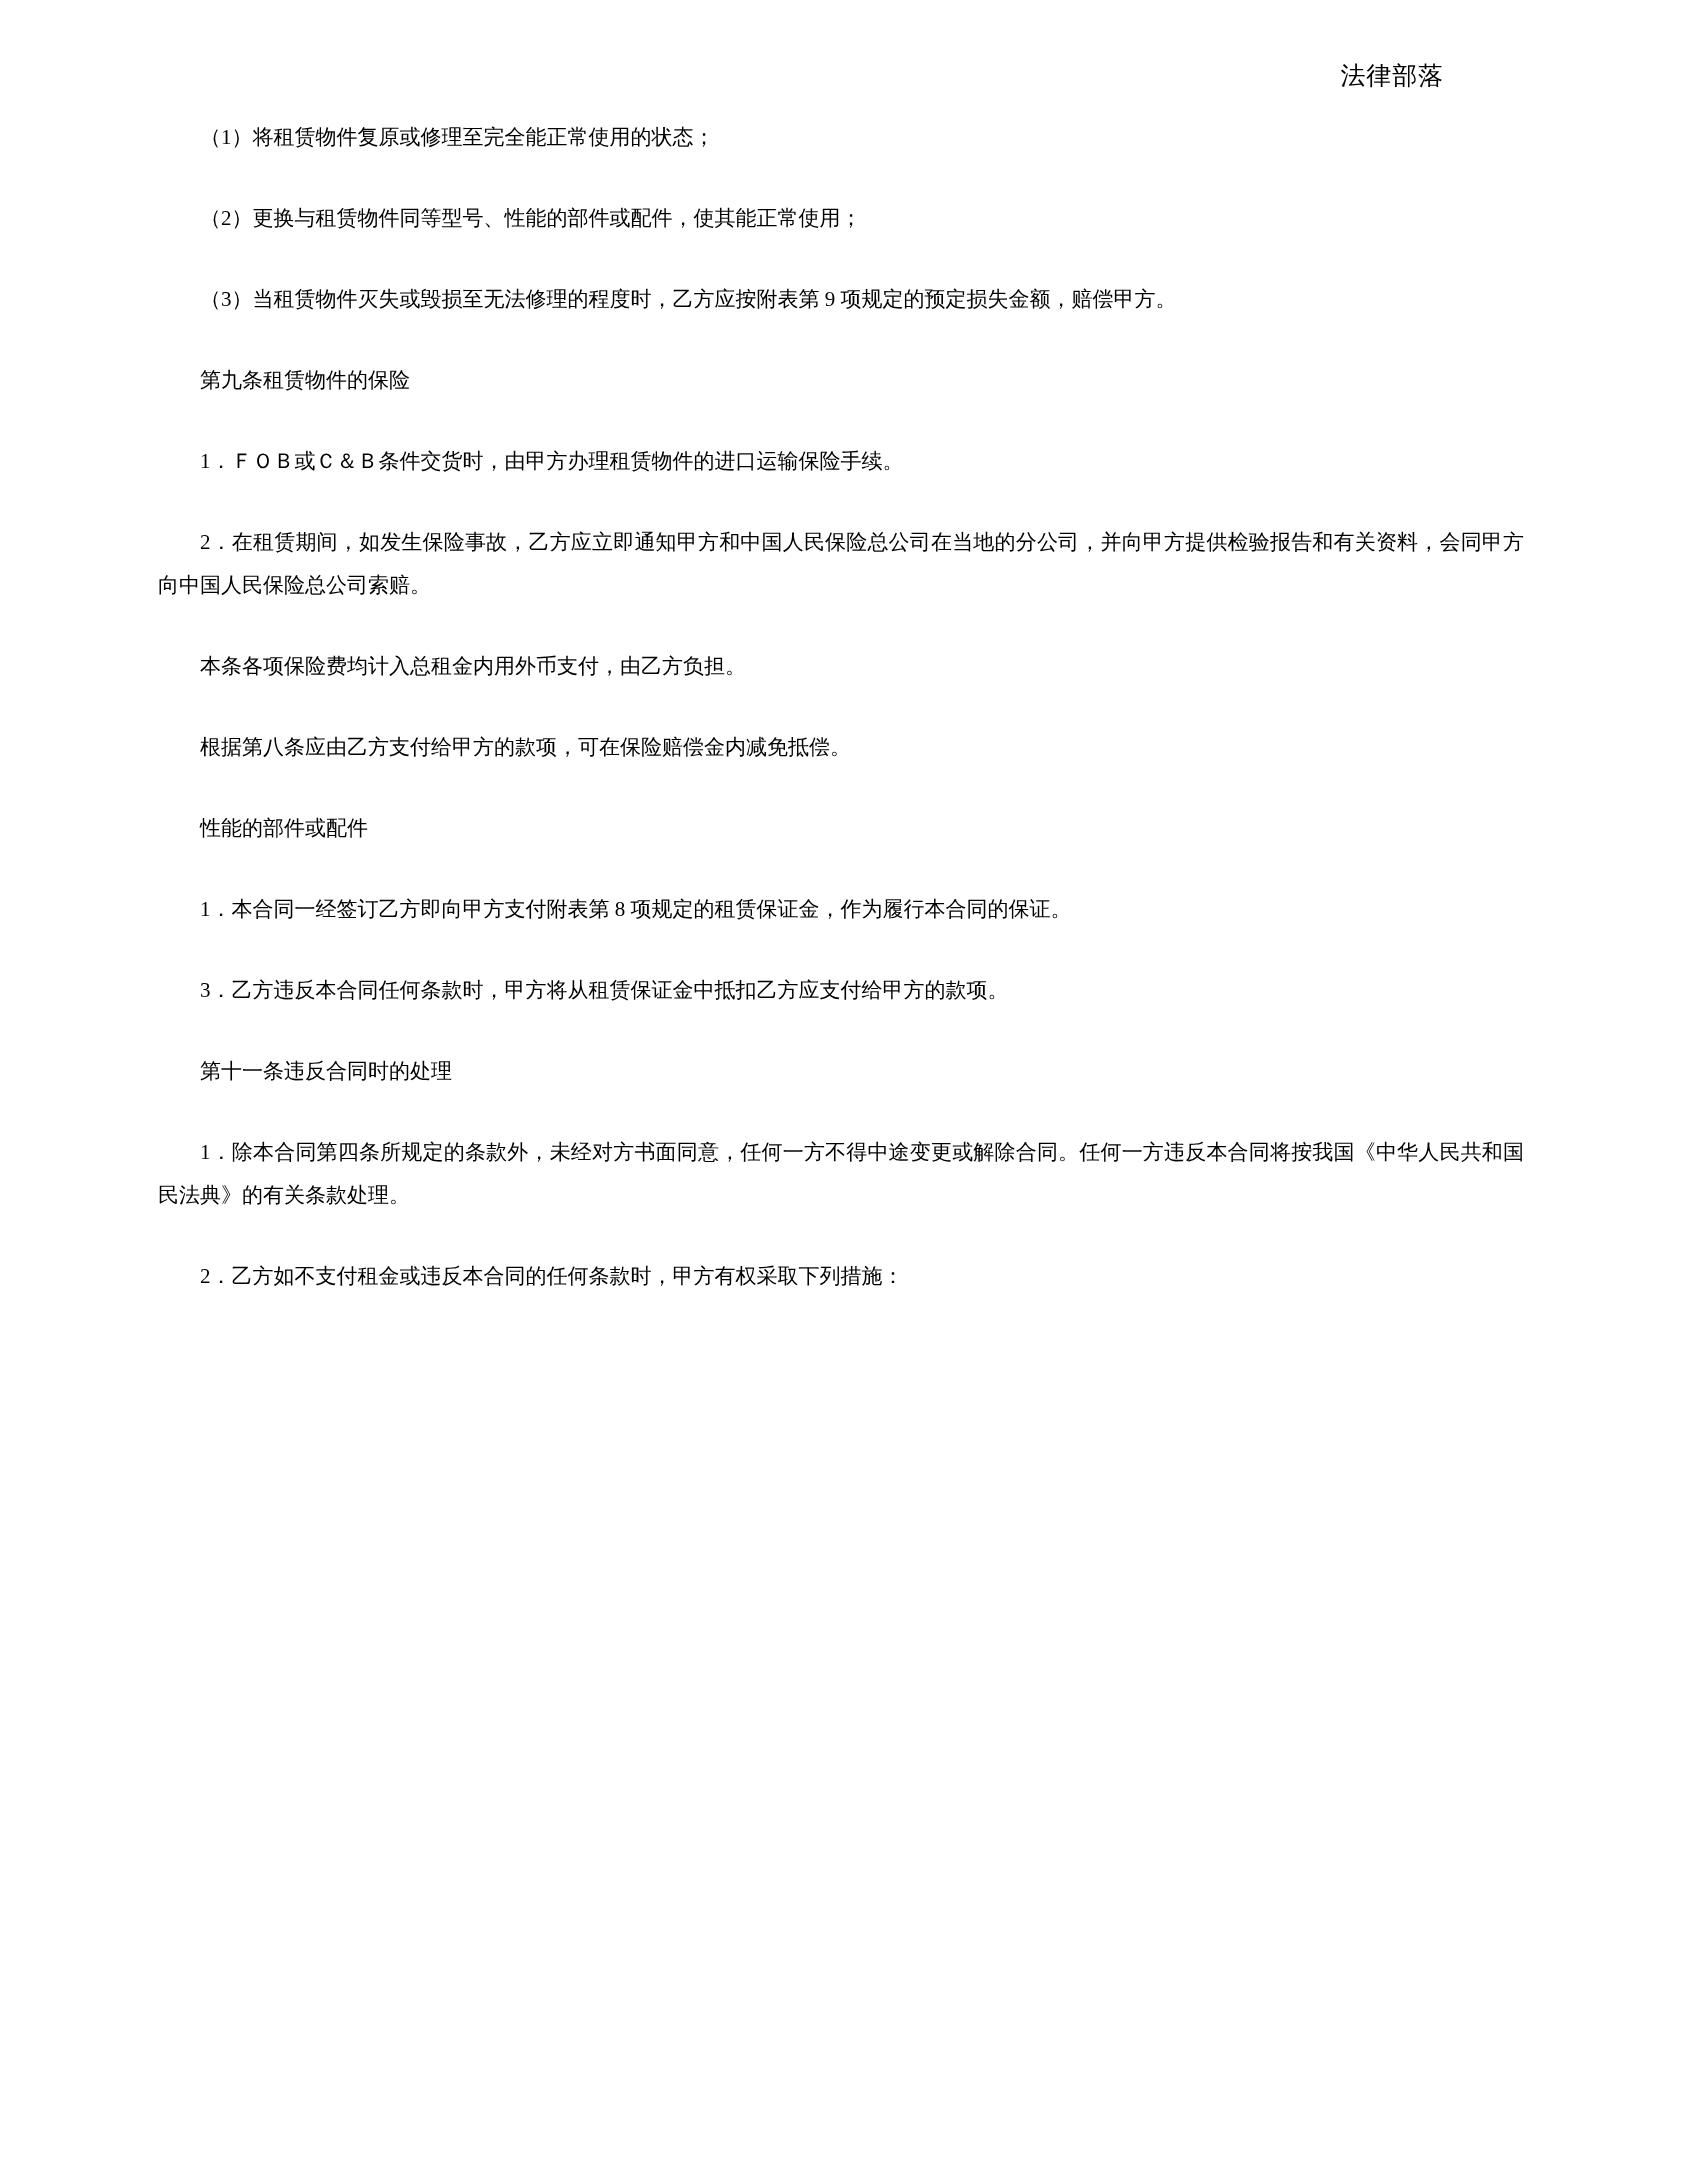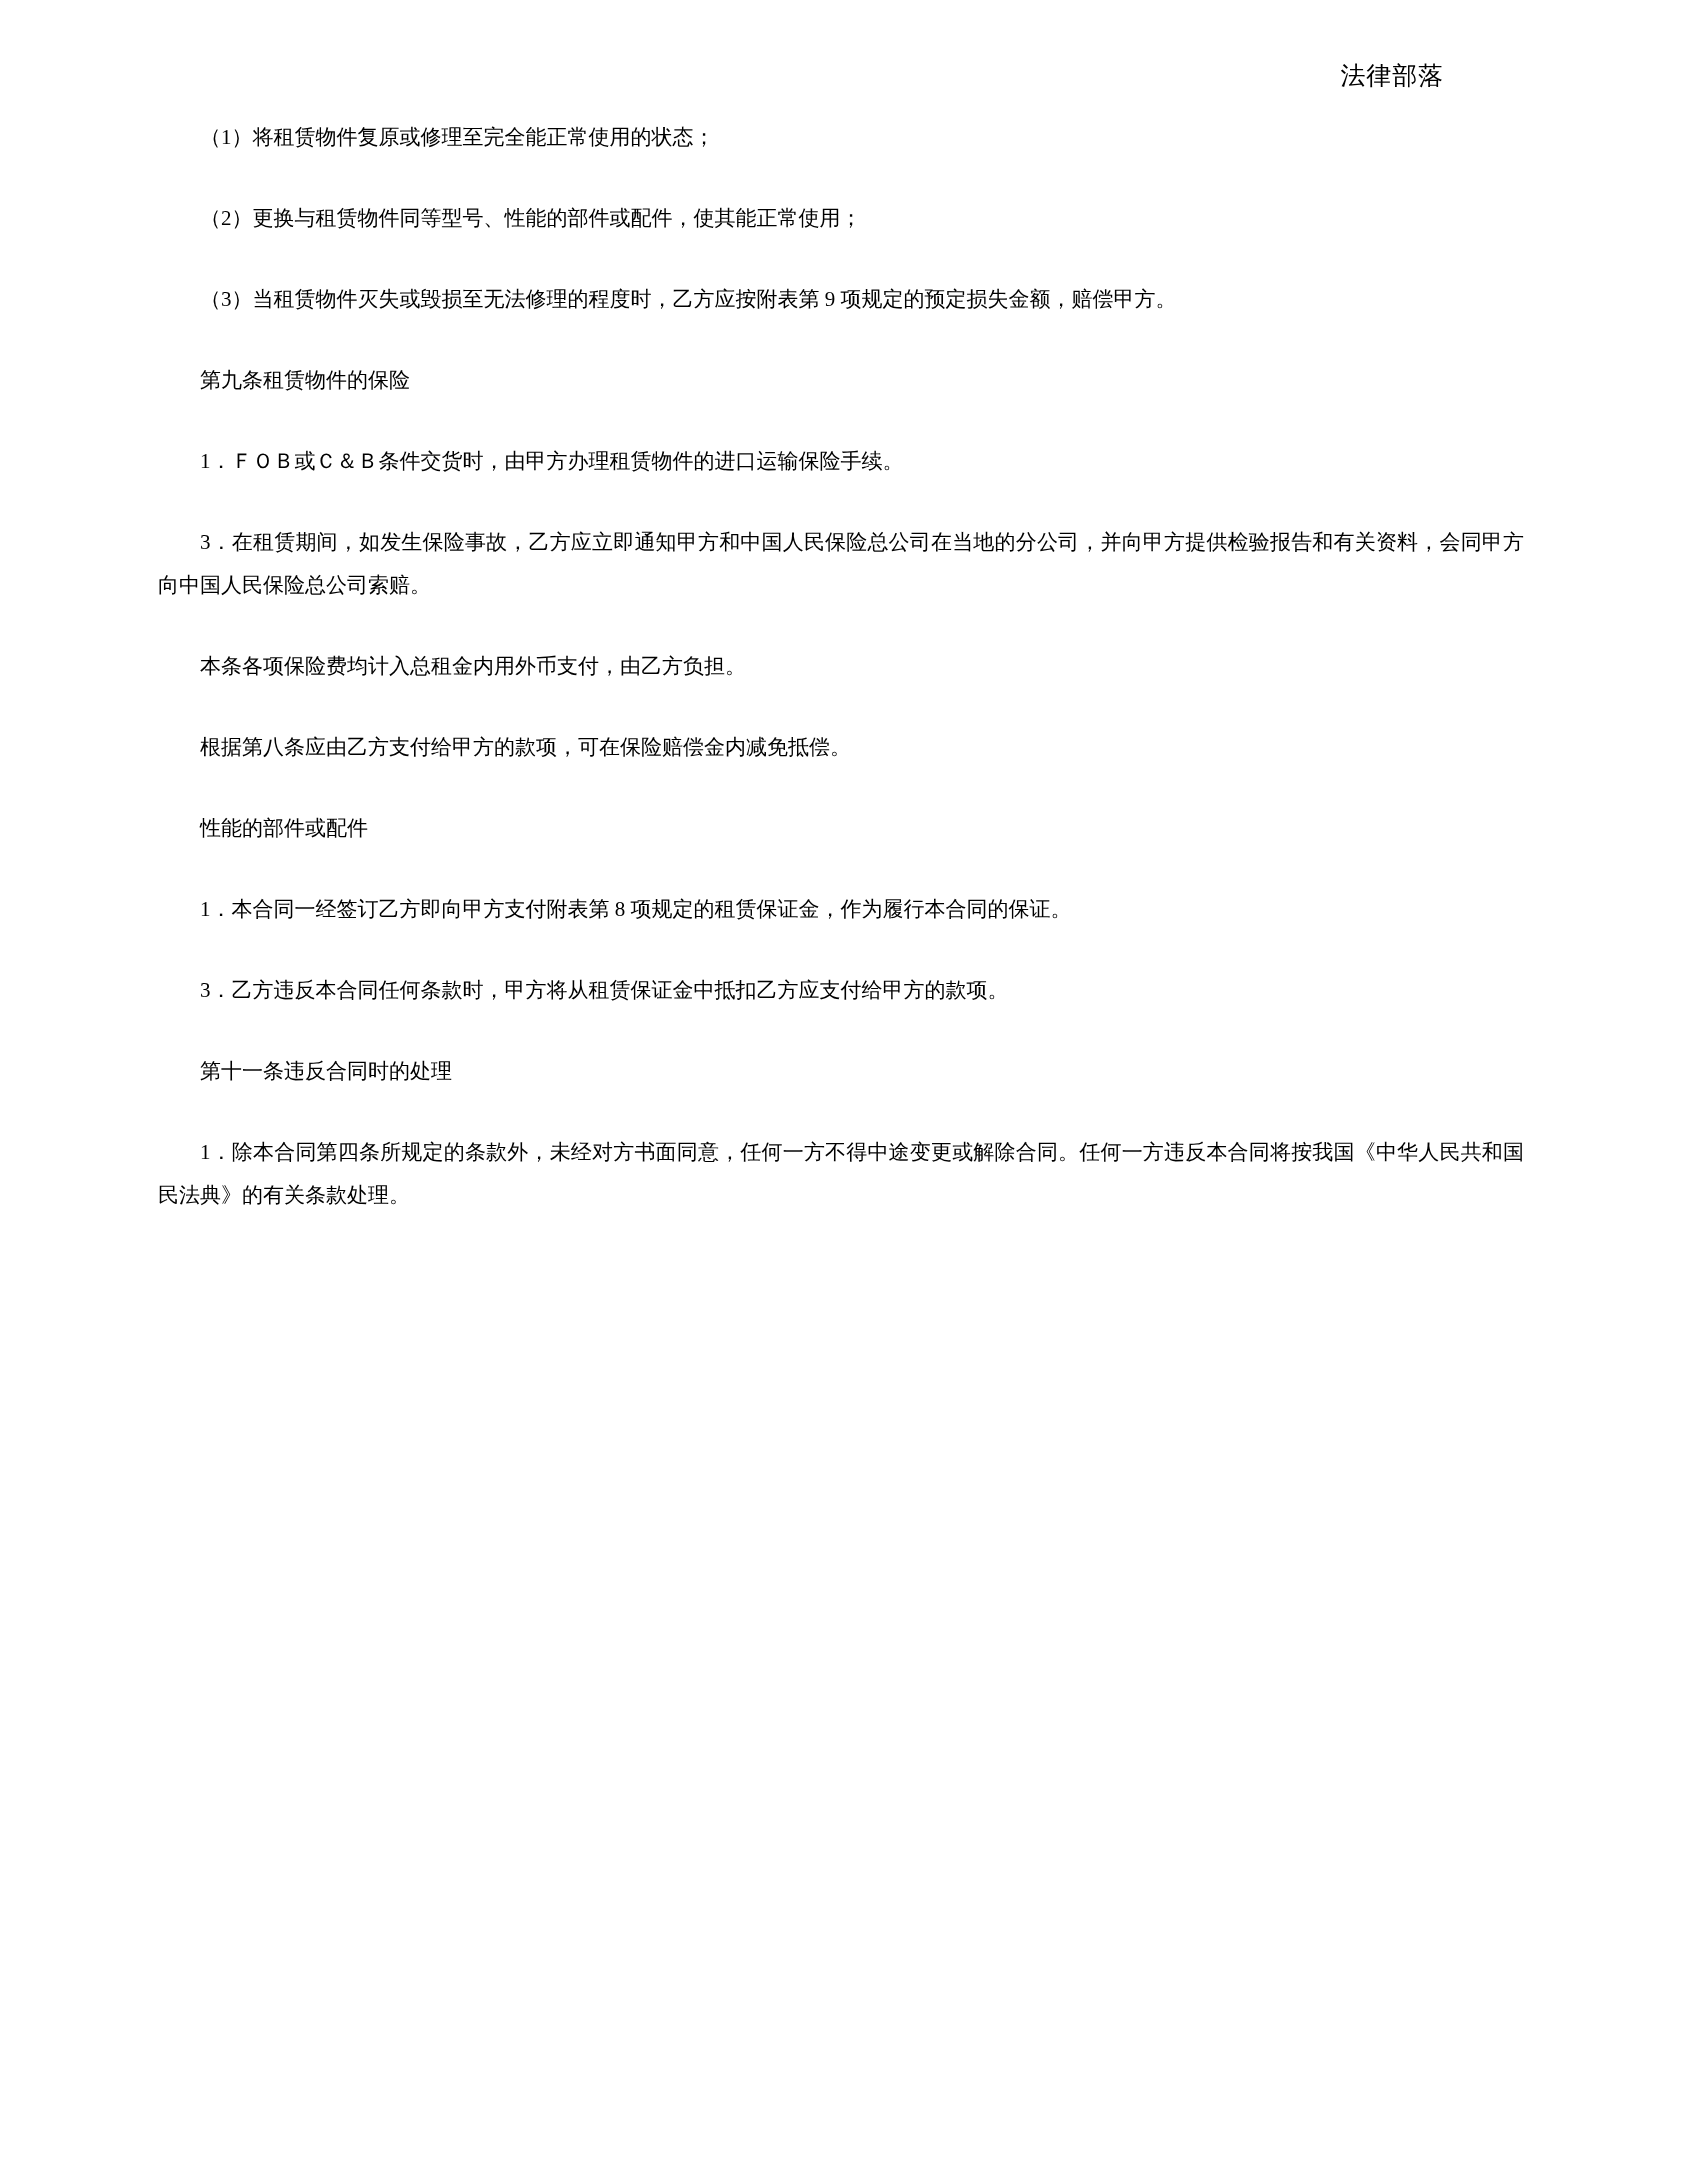--- a/index.html
+++ b/index.html
@@ -46,23 +46,24 @@
 <body>
 
 <div class="page">
   <div class="watermark">法律部落</div>
   <div class="content">
       <p class="para">（1）将租赁物件复原或修理至完全能正常使用的状态；</p>
       <p class="para">（2）更换与租赁物件同等型号、性能的部件或配件，使其能正常使用；</p>
       <p class="para">（3）当租赁物件灭失或毁损至无法修理的程度时，乙方应按附表第 9 项规定的预定损失金额，赔偿甲方。</p>
       <p class="para">第九条租赁物件的保险</p>
       <p class="para">1．ＦＯＢ或Ｃ＆Ｂ条件交货时，由甲方办理租赁物件的进口运输保险手续。</p>
-      <p class="para">3．在租赁期间，如发生保险事故，乙方应立即通知甲方和中国人民保险总公司在当地的分公司，并向甲方提供检验报告和有关资料，会同甲方向中国人民保险总公司索赔。</p>
+      <p class="para">2．在租赁期间，如发生保险事故，乙方应立即通知甲方和中国人民保险总公司在当地的分公司，并向甲方提供检验报告和有关资料，会同甲方向中国人民保险总公司索赔。</p>
       <p class="para">本条各项保险费均计入总租金内用外币支付，由乙方负担。</p>
       <p class="para">根据第八条应由乙方支付给甲方的款项，可在保险赔偿金内减免抵偿。</p>
       <p class="para">性能的部件或配件</p>
       <p class="para">1．本合同一经签订乙方即向甲方支付附表第 8 项规定的租赁保证金，作为履行本合同的保证。</p>
       <p class="para">3．乙方违反本合同任何条款时，甲方将从租赁保证金中抵扣乙方应支付给甲方的款项。</p>
       <p class="para">第十一条违反合同时的处理</p>
       <p class="para">1．除本合同第四条所规定的条款外，未经对方书面同意，任何一方不得中途变更或解除合同。任何一方违反本合同将按我国《中华人民共和国民法典》的有关条款处理。</p>
+      <p class="para">2．乙方如不支付租金或违反本合同的任何条款时，甲方有权采取下列措施：</p>
     </div>
 </div>
 
 
 </body></html>

